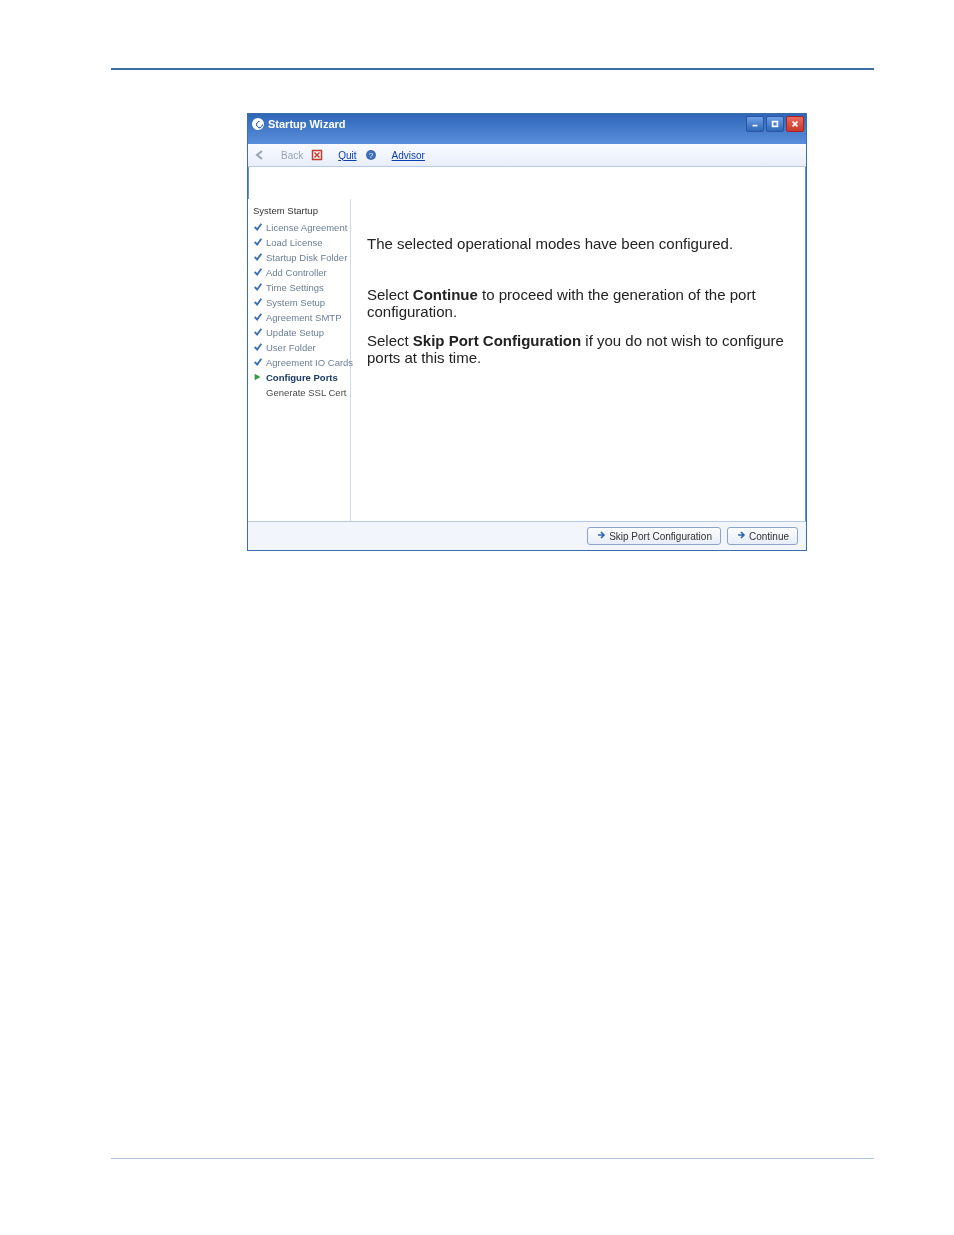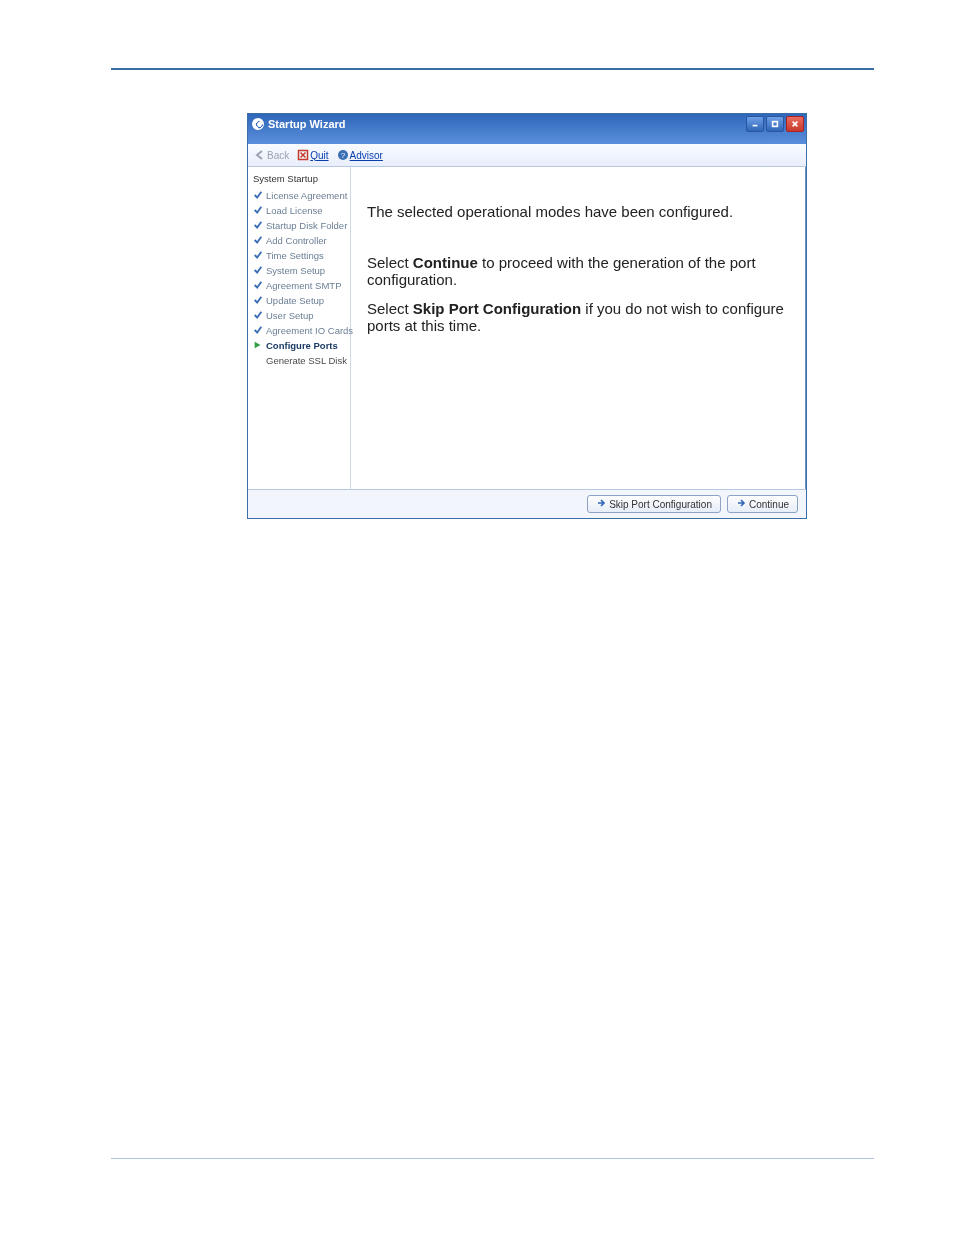--- a/index.html
+++ b/index.html
@@ -88,35 +88,36 @@
     gap: 8px;
     height: 22px;
     padding: 0 6px;
     font-size: 10px;
     background: linear-gradient(#f9fbff, #e8eefb);
     border-bottom: 1px solid #b8c8e0;
   }
   .toolbar .tb-item {
     display: inline-flex;
     align-items: center;
-    gap: 1px;
+    gap: 15px;
     color: #0a3fb0;
     text-decoration: underline;
     cursor: pointer;
   }
   .toolbar .tb-item.disabled {
     color: #9aa3b2;
     text-decoration: none;
     cursor: default;
   }
   .tb-icon { width: 12px; height: 12px; display: inline-block; }
 
   .body-area {
     display: flex;
     min-height: 322px;
+    margin-top: 32px;
   }
   .sidebar {
     width: 96px;
     background: #ffffff;
     border-right: 1px solid #cfd9ec;
     padding: 4px 3px;
     font-size: 9.5px;
     color: #5c7aa0;
   }
   .sidebar-title {
@@ -285,37 +286,37 @@
             <div class="step done">
               <span class="step-icon"><svg viewBox="0 0 12 12">
                   <path class="check-path" d="M2 6 L5 9 L10 2"></path>
                 </svg></span>
               <span class="step-label">Update Setup</span>
             </div>
             <div class="step done">
               <span class="step-icon"><svg viewBox="0 0 12 12">
                   <path class="check-path" d="M2 6 L5 9 L10 2"></path>
                 </svg></span>
-              <span class="step-label">User Setup</span>
+              <span class="step-label">User Folder</span>
             </div>
             <div class="step done">
               <span class="step-icon"><svg viewBox="0 0 12 12">
                   <path class="check-path" d="M2 6 L5 9 L10 2"></path>
                 </svg></span>
               <span class="step-label">Agreement IO Cards</span>
             </div>
             <div class="step current">
               <span class="step-icon arrow-icon"><svg viewBox="0 0 12 12">
                   <path d="M2 2 L9 6 L2 10 Z"></path>
                 </svg></span>
               <span class="step-label">Configure Ports</span>
             </div>
             <div class="step pending">
               <span class="step-icon"></span>
-              <span class="step-label">Generate SSL Disk</span>
+              <span class="step-label">Generate SSL Cert</span>
             </div>
           </div>
       </div>
 
       <div class="content">
         <div class="line">The selected operational modes have been configured.</div>
         <div class="line2">
           <span>Select </span><b>Continue</b><span> to proceed with the generation of the port configuration.</span>
         </div>
         <div class="line2">

